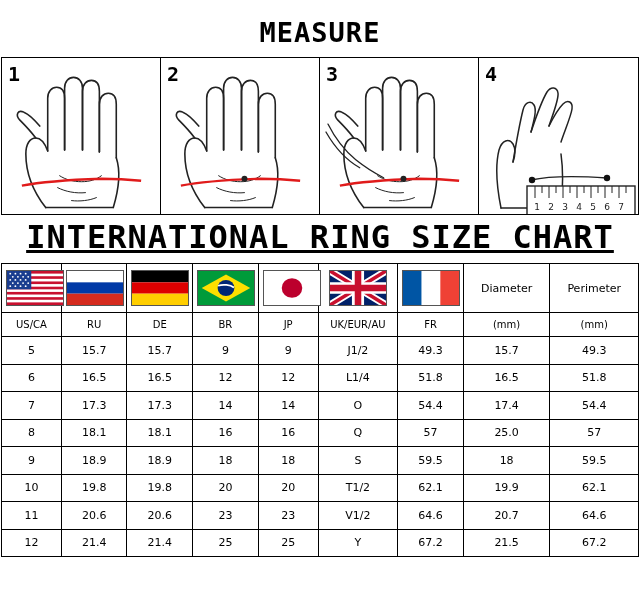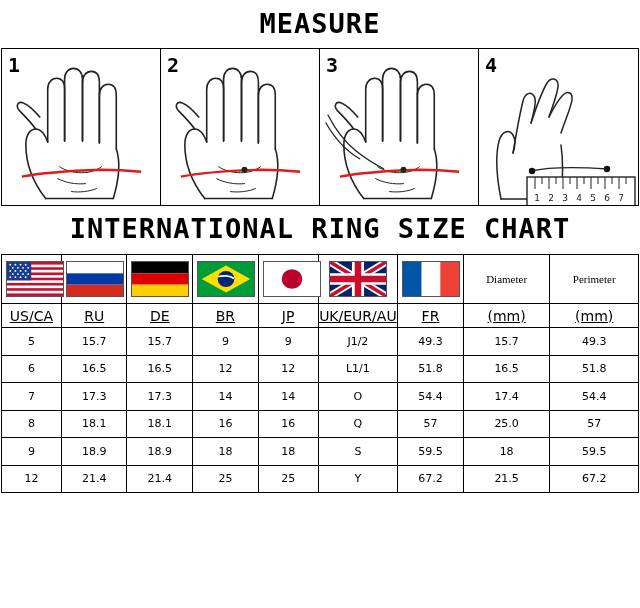--- a/index.html
+++ b/index.html
@@ -24,28 +24,29 @@
   .heading {
     text-align: center;
     font-family: "DejaVu Sans Mono", monospace;
     font-weight: bold;
     letter-spacing: 1px;
     color: #000;
   }
   #measure-heading {
     font-size: 27px;
     line-height: 27px;
-    padding-top: 10px;
+    padding-top: 19px;
     padding-bottom: 11px;
   }
   #chart-heading {
-    font-size: 27px;
+    font-size: 32px;
     line-height: 27px;
     padding-top: 9px;
     padding-bottom: 12px;
+    text-decoration: underline;
   }
 
   
   .measure-strip {
     display: flex;
     width: 638px;
     height: 158px;
     margin: 0 auto;
     border: 1px solid #000;
     box-sizing: border-box;
@@ -91,29 +92,27 @@
     border: 1px solid #000;
     text-align: center;
     vertical-align: middle;
     padding: 0;
     font-weight: normal;
     color: #000;
   }
   tr.flag-row td {
     height: 42px;
     padding: 3px 4px;
-    font-family: Liberation Serif, serif;
   }
   tr.flag-row td.label-cell {
     font-size: 11px;
   }
   tr.label-row td {
     height: 23px;
-    font-size: 14px;
-    text-decoration: underline;
+    font-size: 10px;
   }
   tr.data-row td {
     height: 26.5px;
     font-size: 11px;
   }
   .flag {
     display: block;
     width: 58px;
     height: 36px;
     margin: 0 auto;
@@ -385,21 +384,21 @@
           <td>49.3</td>
           <td>15.7</td>
           <td>49.3</td>
         </tr>
         <tr class="data-row">
           <td>6</td>
           <td>16.5</td>
           <td>16.5</td>
           <td>12</td>
           <td>12</td>
-          <td>L1/1</td>
+          <td>L1/4</td>
           <td>51.8</td>
           <td>16.5</td>
           <td>51.8</td>
         </tr>
         <tr class="data-row">
           <td>7</td>
           <td>17.3</td>
           <td>17.3</td>
           <td>14</td>
           <td>14</td>
@@ -424,20 +423,42 @@
           <td>18.9</td>
           <td>18.9</td>
           <td>18</td>
           <td>18</td>
           <td>S</td>
           <td>59.5</td>
           <td>18</td>
           <td>59.5</td>
         </tr>
         <tr class="data-row">
+          <td>10</td>
+          <td>19.8</td>
+          <td>19.8</td>
+          <td>20</td>
+          <td>20</td>
+          <td>T1/2</td>
+          <td>62.1</td>
+          <td>19.9</td>
+          <td>62.1</td>
+        </tr>
+        <tr class="data-row">
+          <td>11</td>
+          <td>20.6</td>
+          <td>20.6</td>
+          <td>23</td>
+          <td>23</td>
+          <td>V1/2</td>
+          <td>64.6</td>
+          <td>20.7</td>
+          <td>64.6</td>
+        </tr>
+        <tr class="data-row">
           <td>12</td>
           <td>21.4</td>
           <td>21.4</td>
           <td>25</td>
           <td>25</td>
           <td>Y</td>
           <td>67.2</td>
           <td>21.5</td>
           <td>67.2</td>
         </tr>

